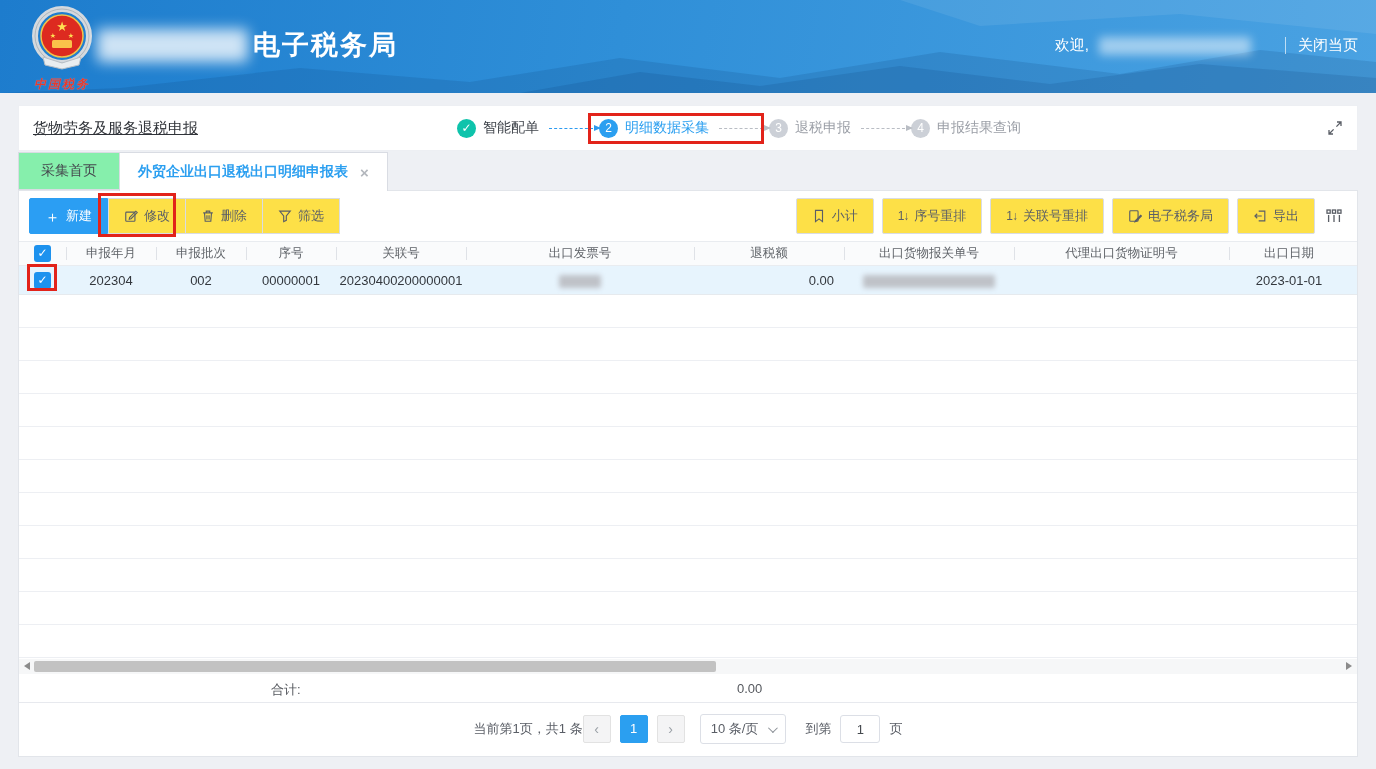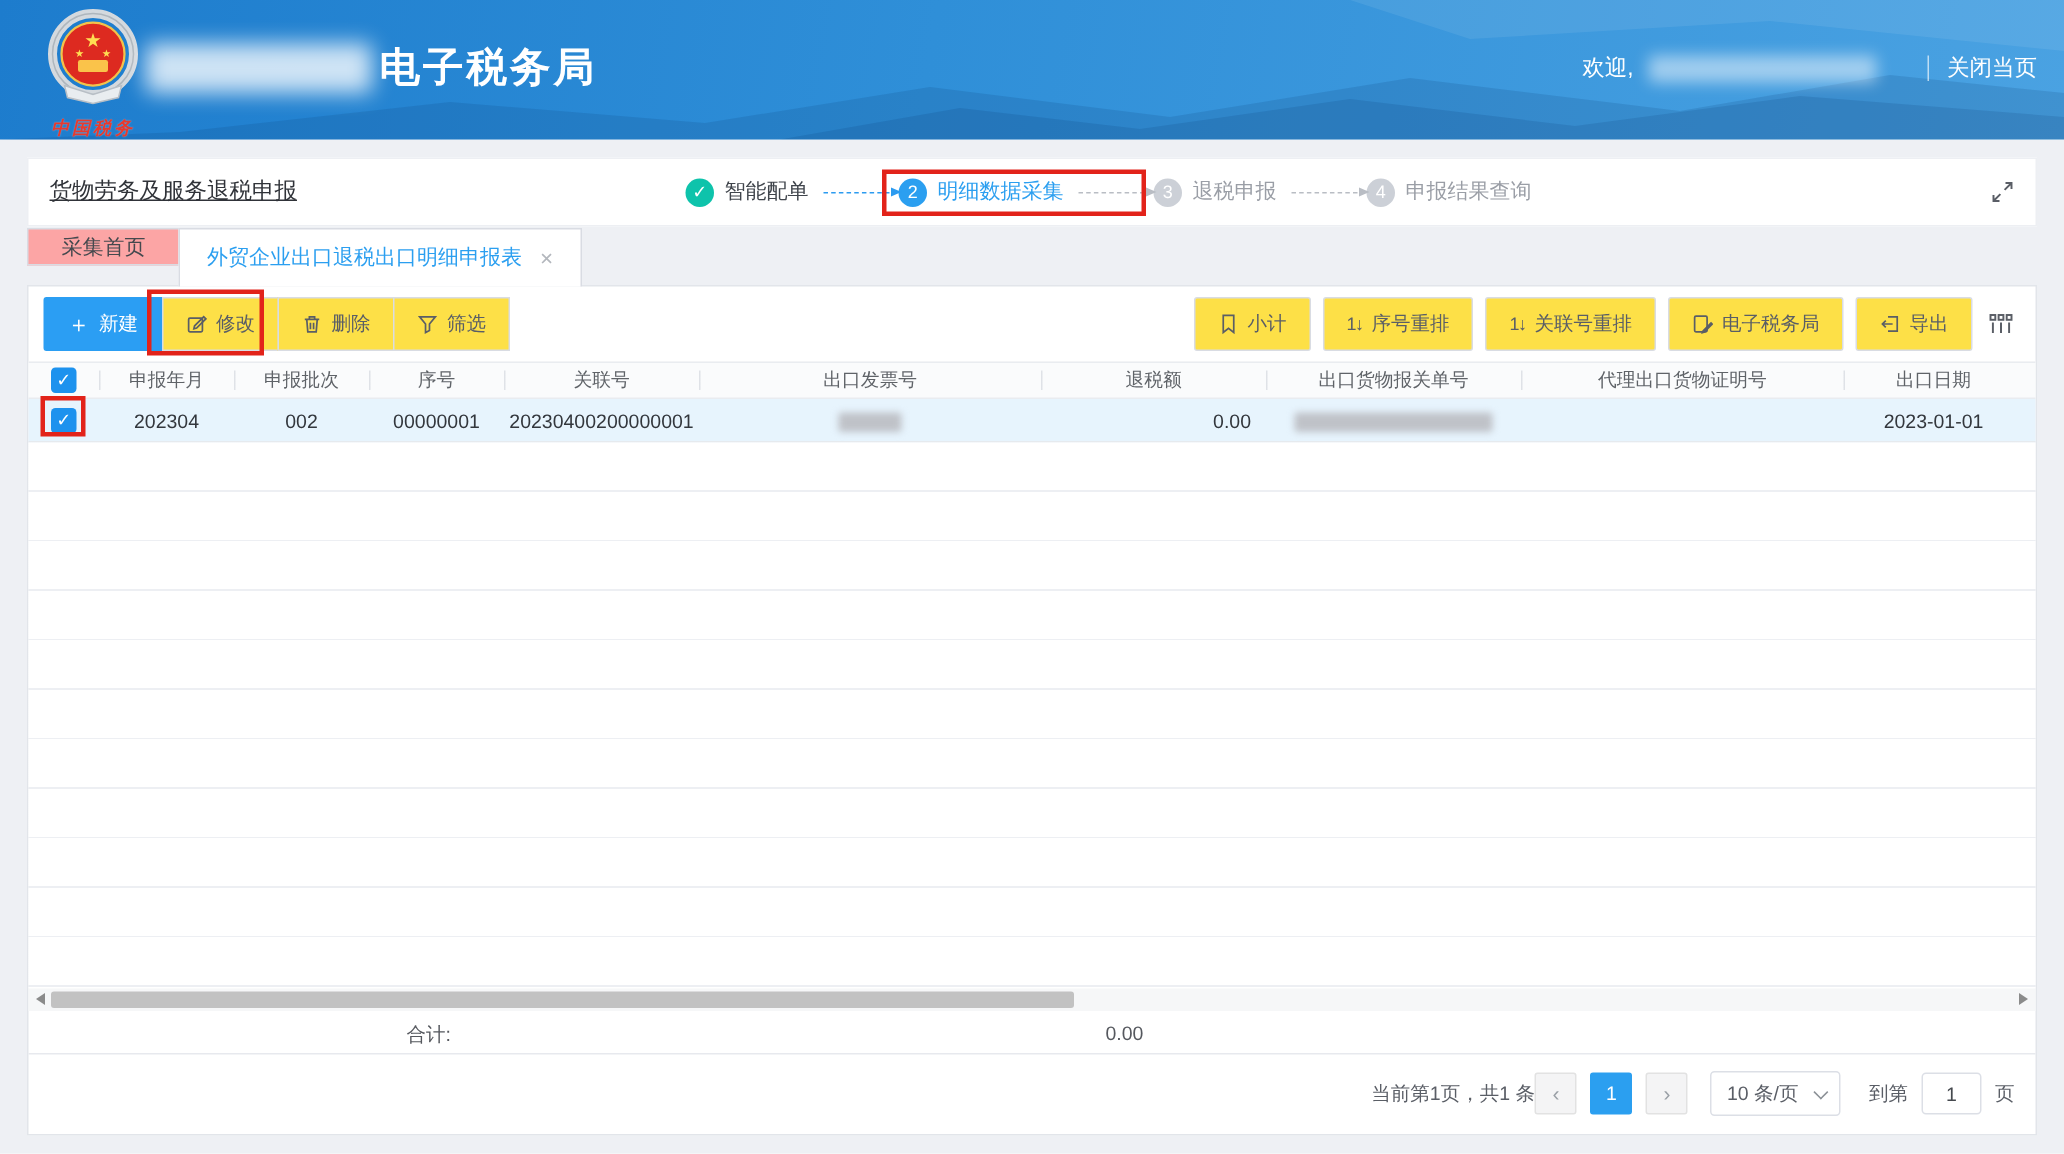--- a/index.html
+++ b/index.html
@@ -33,23 +33,23 @@
   .slabel.active { color:#2b9ff0; }
   .slabel.pending { color:#9a9ea6; }
   .conn { width:44px; border-top:1px dashed #b9bdc4; margin:0 6px 0 10px; position:relative; }
   .conn.blue { border-top-color:#2c9bf0; }
   .conn::after { content:""; position:absolute; right:-8px; top:-4px; border-left:7px solid #b9bdc4; border-top:3.5px solid transparent; border-bottom:3.5px solid transparent; }
   .conn.blue::after { border-left-color:#2c9bf0; }
   .expand-btn { position:absolute; right:13px; top:13px; width:18px; height:18px; cursor:pointer; background:none; border:none; }
 
   
   .tabs { position:absolute; left:18px; top:152px; height:39px; display:flex; z-index:3; font-size:14px; }
-  .tab { height:25px; display:flex; align-items:center; padding:0 22px; border:1px solid #d9dce3; background:#fca5a5; color:#45494e; cursor:pointer; }
+  .tab { height:38px; display:flex; align-items:center; padding:0 22px; border:1px solid #d9dce3; background:#86efac; color:#45494e; cursor:pointer; }
   .tab.active { background:#fff; color:#2b9ff0; height:39px; border-bottom:none; padding:0 18px; }
-  .tab + .tab { margin-left:-1px; }
+  .tab + .tab { margin-left:-1px;font-weight:bold; }
   .tab-close { margin-left:12px; color:#b3b7bd; font-size:15px; }
 
   
   .card { position:absolute; left:18px; top:190px; width:1340px; height:567px; background:#fff; border:1px solid #e2e5ea; }
 
   .toolbar { height:50px; display:flex; align-items:center; justify-content:space-between; padding:0 10px; }
   .tb-left, .tb-right { display:flex; align-items:center; }
   .btn { height:36px; display:flex; align-items:center; gap:6px; padding:0 15px; background:#fde047; border:1px solid #d9dce3; color:#5a5e66; font-size:13px; cursor:pointer; border-radius:2px; }
   .btn svg { flex:none; }
   .btn.primary { background:#2b9ef3; border-color:#2b9ef3; color:#fff; }
@@ -81,21 +81,21 @@
   .sarrow { position:absolute; top:3px; width:0; height:0; cursor:pointer; }
   .sarrow.left { left:5px; border-right:6px solid #8b8b8b; border-top:4.5px solid transparent; border-bottom:4.5px solid transparent; }
   .sarrow.right { right:5px; border-left:6px solid #8b8b8b; border-top:4.5px solid transparent; border-bottom:4.5px solid transparent; }
 
   
   .totals { position:relative; height:29px; border-bottom:1px solid #e7e9ee; font-size:13px; color:#55585e; }
   .t-label { position:absolute; left:252px; top:7px; }
   .t-value { position:absolute; left:718px; top:7px; }
 
   
-  .pagebar { height:52px; display:flex; align-items:center; justify-content:flex-end; padding:0 14px; font-size:13px; color:#5a5e66; }
+  .pagebar { height:52px; display:flex; align-items:center; justify-content:center; padding:0 14px; font-size:13px; color:#5a5e66; }
   .pcontrols { display:flex; align-items:center; gap:9px; }
   .pbtn { width:28px; height:28px; border:1px solid #e2e2e2; background:#f4f4f5; color:#9aa0a6; font-size:14px; border-radius:2px; cursor:pointer; line-height:26px; text-align:center; }
   .pbtn.current { background:#2b9ff0; border-color:#2b9ff0; color:#fff; font-size:13px; }
   .psel { height:30px; min-width:80px; border:1px solid #dcdfe6; border-radius:3px; background:#fff; display:flex; align-items:center; padding:0 10px; gap:10px; cursor:pointer; margin-left:6px; }
   .caret { width:7px; height:7px; border-right:1.5px solid #8b9096; border-bottom:1.5px solid #8b9096; transform:rotate(45deg) translateY(-2px); }
   .goto-lbl { margin-left:10px; }
   .pinput { width:40px; height:28px; border:1px solid #dcdfe6; border-radius:3px; text-align:center; font-size:13px; color:#45494e; }
 
   
   .anno { position:absolute; border:3px solid #e2231a; z-index:10; pointer-events:none; }

